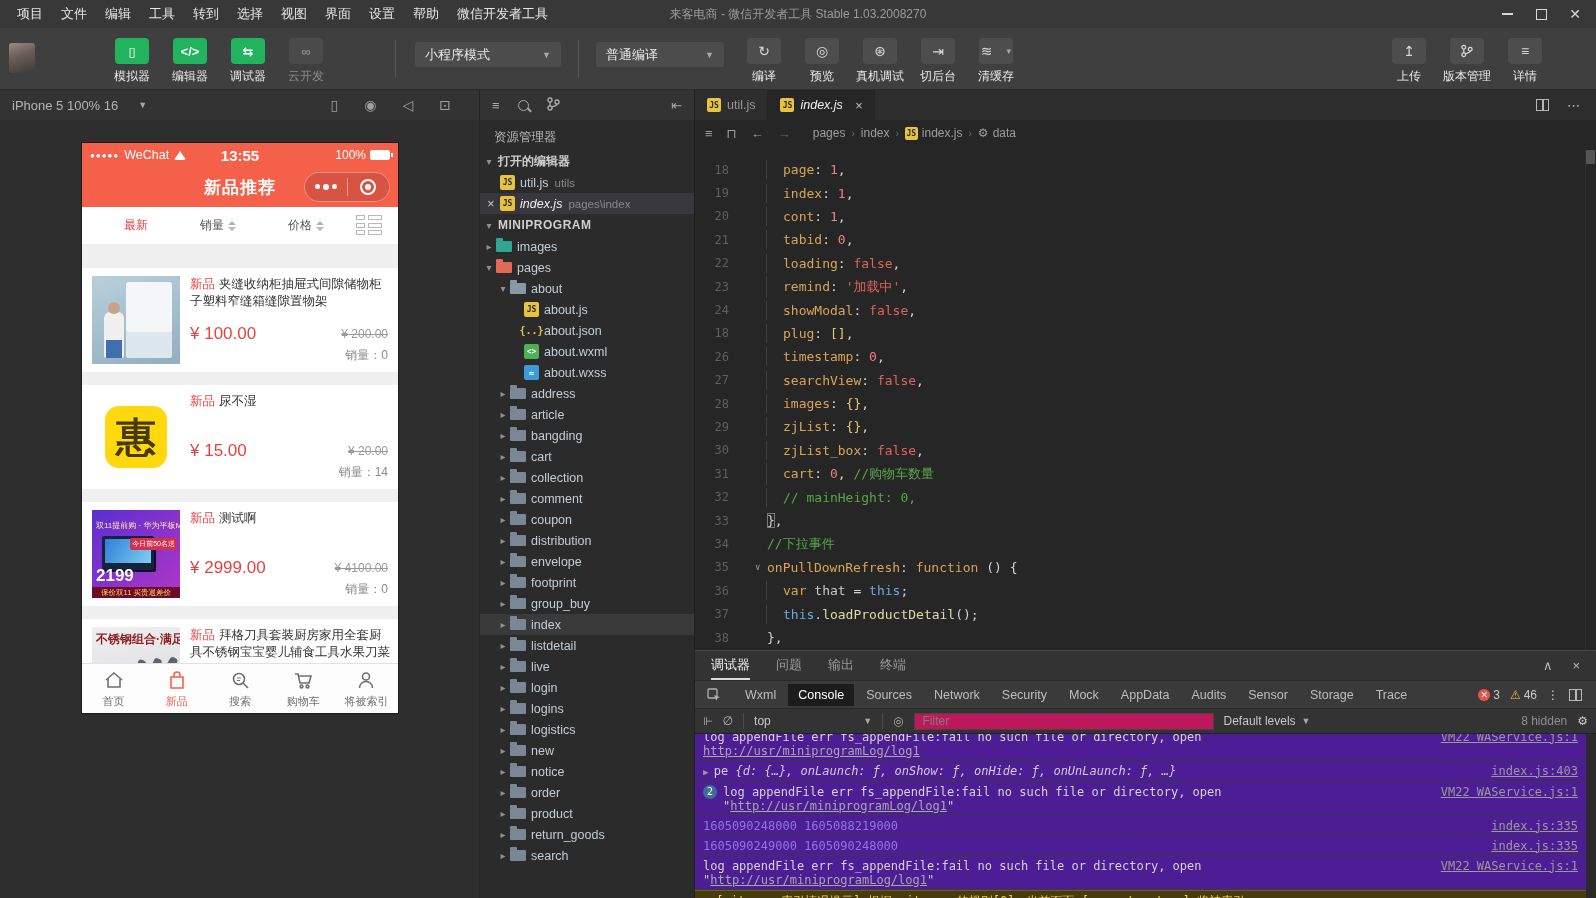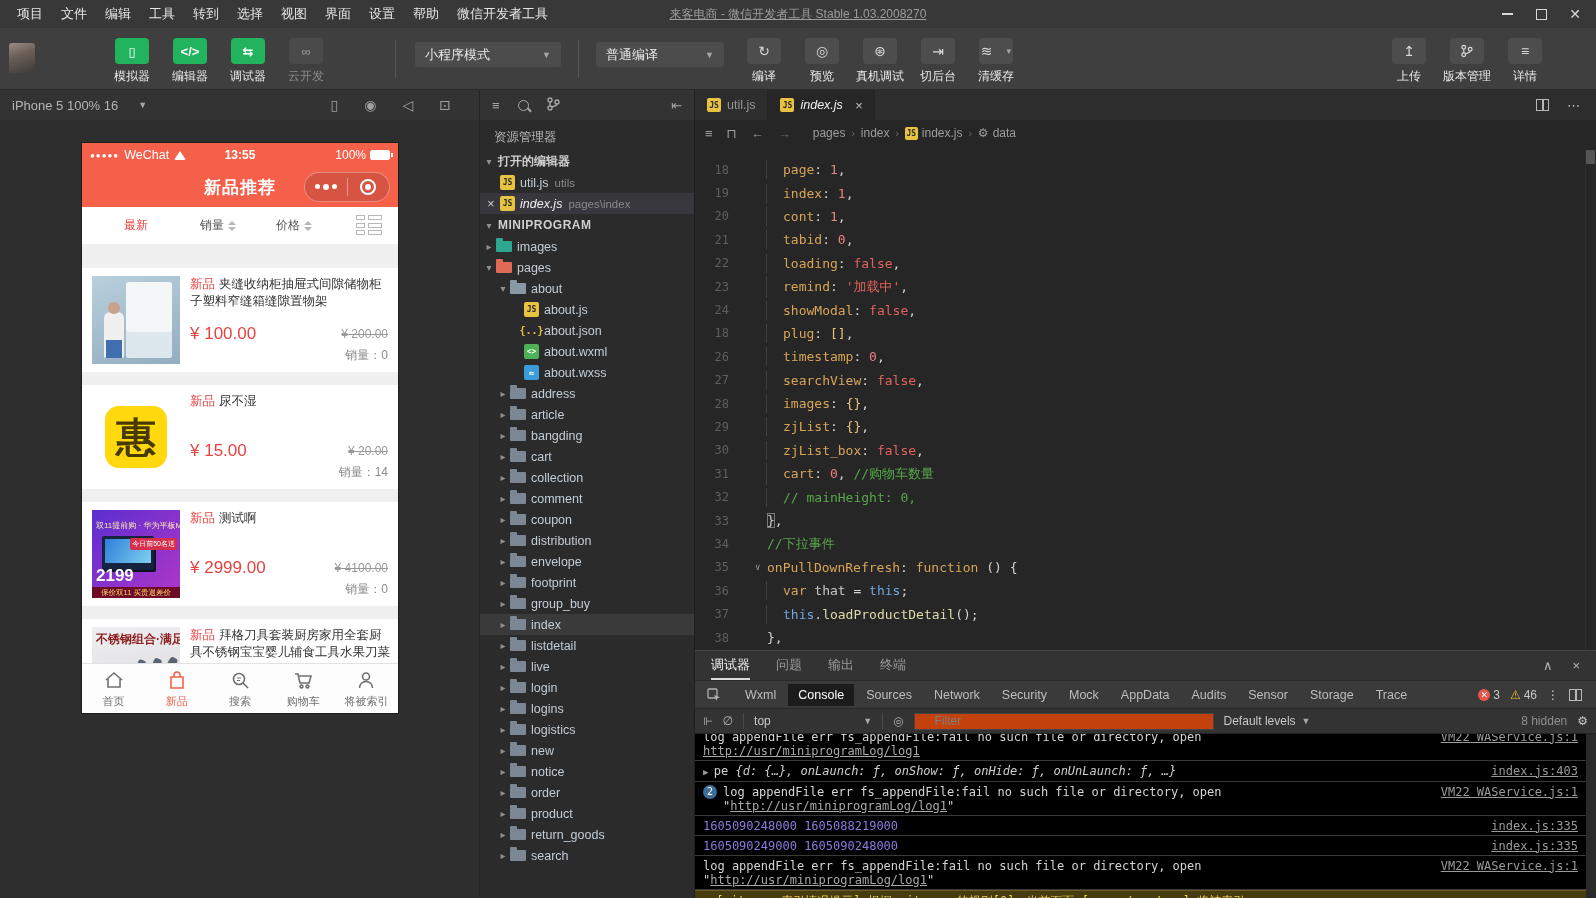--- a/index.html
+++ b/index.html
@@ -6,21 +6,21 @@
   html,body { background:#222; }
   #app {
     position:relative; width:1596px; height:898px; overflow:hidden;
     background:#2e2e2e; font-family:"Liberation Sans","DejaVu Sans",sans-serif;
     color:#ddd; font-size:13px; -webkit-font-smoothing:antialiased;
   }
   
   .titlebar { position:absolute; top:0; left:0; right:0; height:28px; background:#383838; display:flex; align-items:center; z-index:30; }
   .menu { display:flex; padding-left:8px; }
   .menu-item { padding:0 9px; font-size:13px; color:#e6e6e6; line-height:28px; cursor:default; }
-  .win-title { position:absolute; left:50%; transform:translateX(-50%); color:#9b9b9b; font-size:12px; white-space:nowrap;text-decoration:underline; }
+  .win-title { position:absolute; left:50%; transform:translateX(-50%); color:#9b9b9b; font-size:12px; white-space:nowrap; }
   .win-controls { position:absolute; right:6px; top:0; display:flex; gap:4px; }
   .win-btn { width:30px; height:28px; display:flex; align-items:center; justify-content:center; color:#d8d8d8; font-size:14px; }
   .win-btn .box { width:11px; height:11px; border:1.5px solid #d8d8d8; }
   .win-btn .minus { width:11px; height:0; border-top:2px solid #d8d8d8; }
 
   
   .toolbar { position:absolute; top:28px; left:0; right:0; height:62px; background:#3f3f3f; border-bottom:1px solid #2a2a2a; z-index:29; }
   .avatar { position:absolute; left:9px; top:15px; width:26px; height:30px; border-radius:3px;
     background:linear-gradient(160deg,#9a8d84 0%,#6b6059 40%,#3c3935 100%); }
   .tb-group { position:absolute; top:10px; display:flex; gap:10px; }
@@ -43,21 +43,21 @@
   .sim-toolbar { height:30px; display:flex; align-items:center; color:#b5b5b5; font-size:13px; background:#333; }
   .sim-device { padding-left:12px; display:flex; align-items:center; gap:6px; cursor:pointer; }
   .sim-icons { margin-left:auto; display:flex; gap:26px; padding-right:28px; color:#a0a0a0; font-size:14px; }
   .sim-icons span { cursor:pointer; }
 
   .phone { position:absolute; left:82px; top:53px; width:316px; height:570px; background:#fff; overflow:hidden; box-shadow:0 0 0 1px #1d1d1d; }
   .p-status { height:24px; background:#f4604a; color:#fff; display:flex; align-items:center; padding:0 8px; font-size:12px; }
   .p-dots { letter-spacing:1px; font-size:8px; margin-right:5px; }
   .p-carrier { font-size:12.5px; }
   .p-wifi { width:0; height:0; border-left:6px solid transparent; border-right:6px solid transparent; border-bottom:9px solid #fff; margin-left:5px; border-radius:2px; }
-  .p-time { position:absolute; left:50%; transform:translateX(-50%); font-weight:bold; font-size:12px; }
+  .p-time { position:absolute; left:50%; transform:translateX(-50%); font-weight:bold; font-size:15px; }
   .p-batt-wrap { margin-left:auto; display:flex; align-items:center; gap:4px; }
   .p-batt { width:20px; height:10px; border:1.5px solid #fff; border-radius:2px; position:relative; background:#fff; }
   .p-batt::after { content:""; position:absolute; right:-4px; top:2px; width:2px; height:4px; background:#fff; }
   .p-nav { height:40px; background:#f4604a; position:relative; display:flex; align-items:center; justify-content:center; }
   .p-nav-title { color:#fff; font-size:17px; font-weight:bold; letter-spacing:1px; }
   .capsule { position:absolute; right:8px; top:5px; width:86px; height:30px; border:1px solid rgba(255,255,255,.35); background:rgba(0,0,0,.12); border-radius:15px; display:flex; align-items:center; }
   .capsule .half { flex:1; display:flex; align-items:center; justify-content:center; color:#fff; }
   .capsule .divider { width:1px; height:18px; background:rgba(255,255,255,.4); }
   .cap-dots { display:flex; gap:3px; }
   .cap-dots i { width:5px; height:5px; border-radius:50%; background:#fff; }
@@ -181,24 +181,24 @@
   .dt-tab { padding:4px 10px; color:#bdbdbd; font-size:12.5px; cursor:pointer; }
   .dt-tab.active { background:#1c1c1c; color:#fff; }
   .dt-right { margin-left:auto; display:flex; align-items:center; gap:10px; padding-right:8px; color:#c8c8c8; }
   .err-badge { display:flex; align-items:center; gap:3px; }
   .err-circ { width:12px; height:12px; border-radius:50%; background:#e4564a; color:#fff; font-size:9px; display:flex; align-items:center; justify-content:center; }
   .warn-tri { color:#f5c33b; font-size:12px; }
   .console-bar { height:26px; display:flex; align-items:center; gap:10px; padding:0 8px; background:#333; border-top:1px solid #2a2a2a; border-bottom:1px solid #222; color:#b0b0b0; flex:none; }
   .cb-sep { width:1px; height:16px; background:#4a4a4a; }
   .cb-select { display:flex; align-items:center; gap:6px; width:118px; color:#c8c8c8; cursor:pointer; }
   .cb-select .dd-caret { margin-left:auto; }
-  .cb-filter { width:300px; height:17px; background:#c2410c; border:1px solid #454545; color:#d0d0d0; font-size:12px; padding:0 20px; font-family:inherit; }
+  .cb-filter { width:300px; height:17px; background:#be185d; border:1px solid #454545; color:#d0d0d0; font-size:12px; padding:0 8px; font-family:inherit; }
   .cb-filter::placeholder { color:#7d7d7d; }
   .cb-right { margin-left:auto; display:flex; align-items:center; gap:10px; color:#8f8f8f; }
-  .console-msgs { flex:1; background:#000000; overflow:hidden; font:12px "DejaVu Sans Mono",monospace; position:relative; }
+  .console-msgs { flex:1; background:#4c1d95; overflow:hidden; font:12px "DejaVu Sans Mono",monospace; position:relative; }
   .msg { display:flex; align-items:flex-start; padding:2.5px 18px 2.5px 8px; border-bottom:1px solid #3a3a3a; color:#d4d4d4; min-height:19px; line-height:14px; }
   .msg.clip { margin-top:-7px; }
   .msg .body { flex:1; }
   .msg .src { margin-left:16px; color:#9a9a9a; text-decoration:underline; white-space:nowrap; cursor:pointer; }
   .seg-l { color:#a8a8a8; text-decoration:underline; cursor:pointer; }
   .seg-num { color:#9077e0;margin-top:38px; }
   .seg-obj { font-style:italic; color:#cfcfcf; }
   .seg-tri { color:#9a9a9a; font-size:9px; }
   .msg .badge2 { background:#3d6d99; color:#fff; border-radius:8px; min-width:14px; height:14px; font-size:10px; display:inline-flex; align-items:center; justify-content:center; margin-right:6px; padding:0 3px; }
   .msg.warn { background:#473c0e; color:#f2cf52; border-bottom:1px solid #6e5c1e; border-top:1px solid #6e5c1e; }
@@ -368,21 +368,21 @@
         <div class="sort-item active" style="margin-left: 42px;">
               <span>最新</span>
             </div>
             <div class="sort-item" style="margin-left: 52px;">
               <span>销量</span>
               <span class="sort-arrows">
                 <i class="up"></i>
                 <i class="dn"></i>
               </span>
             </div>
-            <div class="sort-item" style="margin-left: 40px;">
+            <div class="sort-item" style="margin-left: 52px;">
               <span>价格</span>
               <span class="sort-arrows">
                 <i class="up"></i>
                 <i class="dn"></i>
               </span>
             </div>
           </div>
         <div class="p-list" id="product-list">
             <div class="p-card">
               <div class="p-img img-cabinet">

